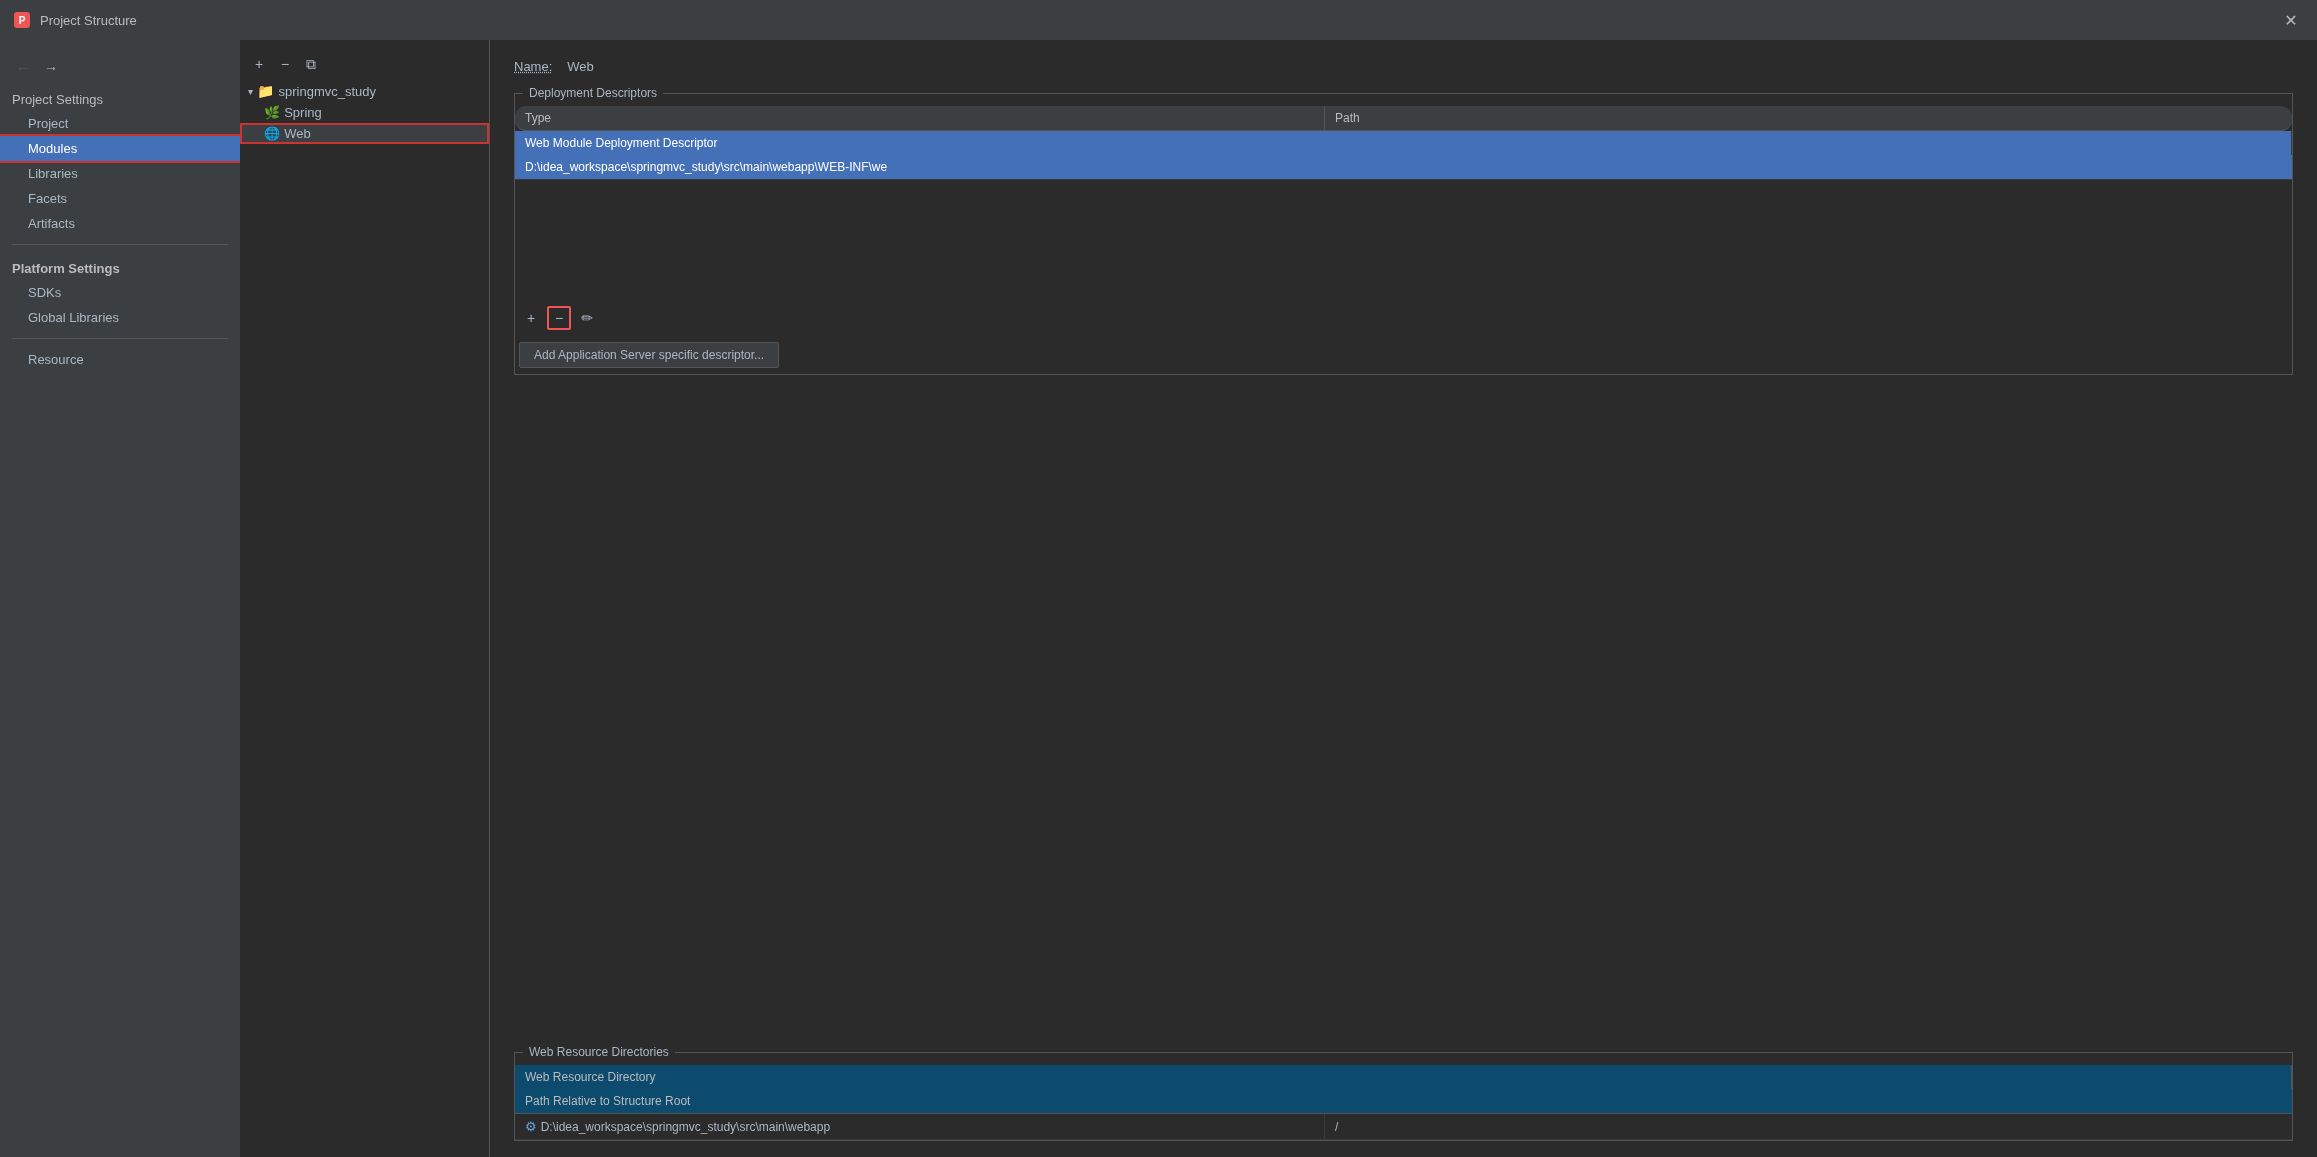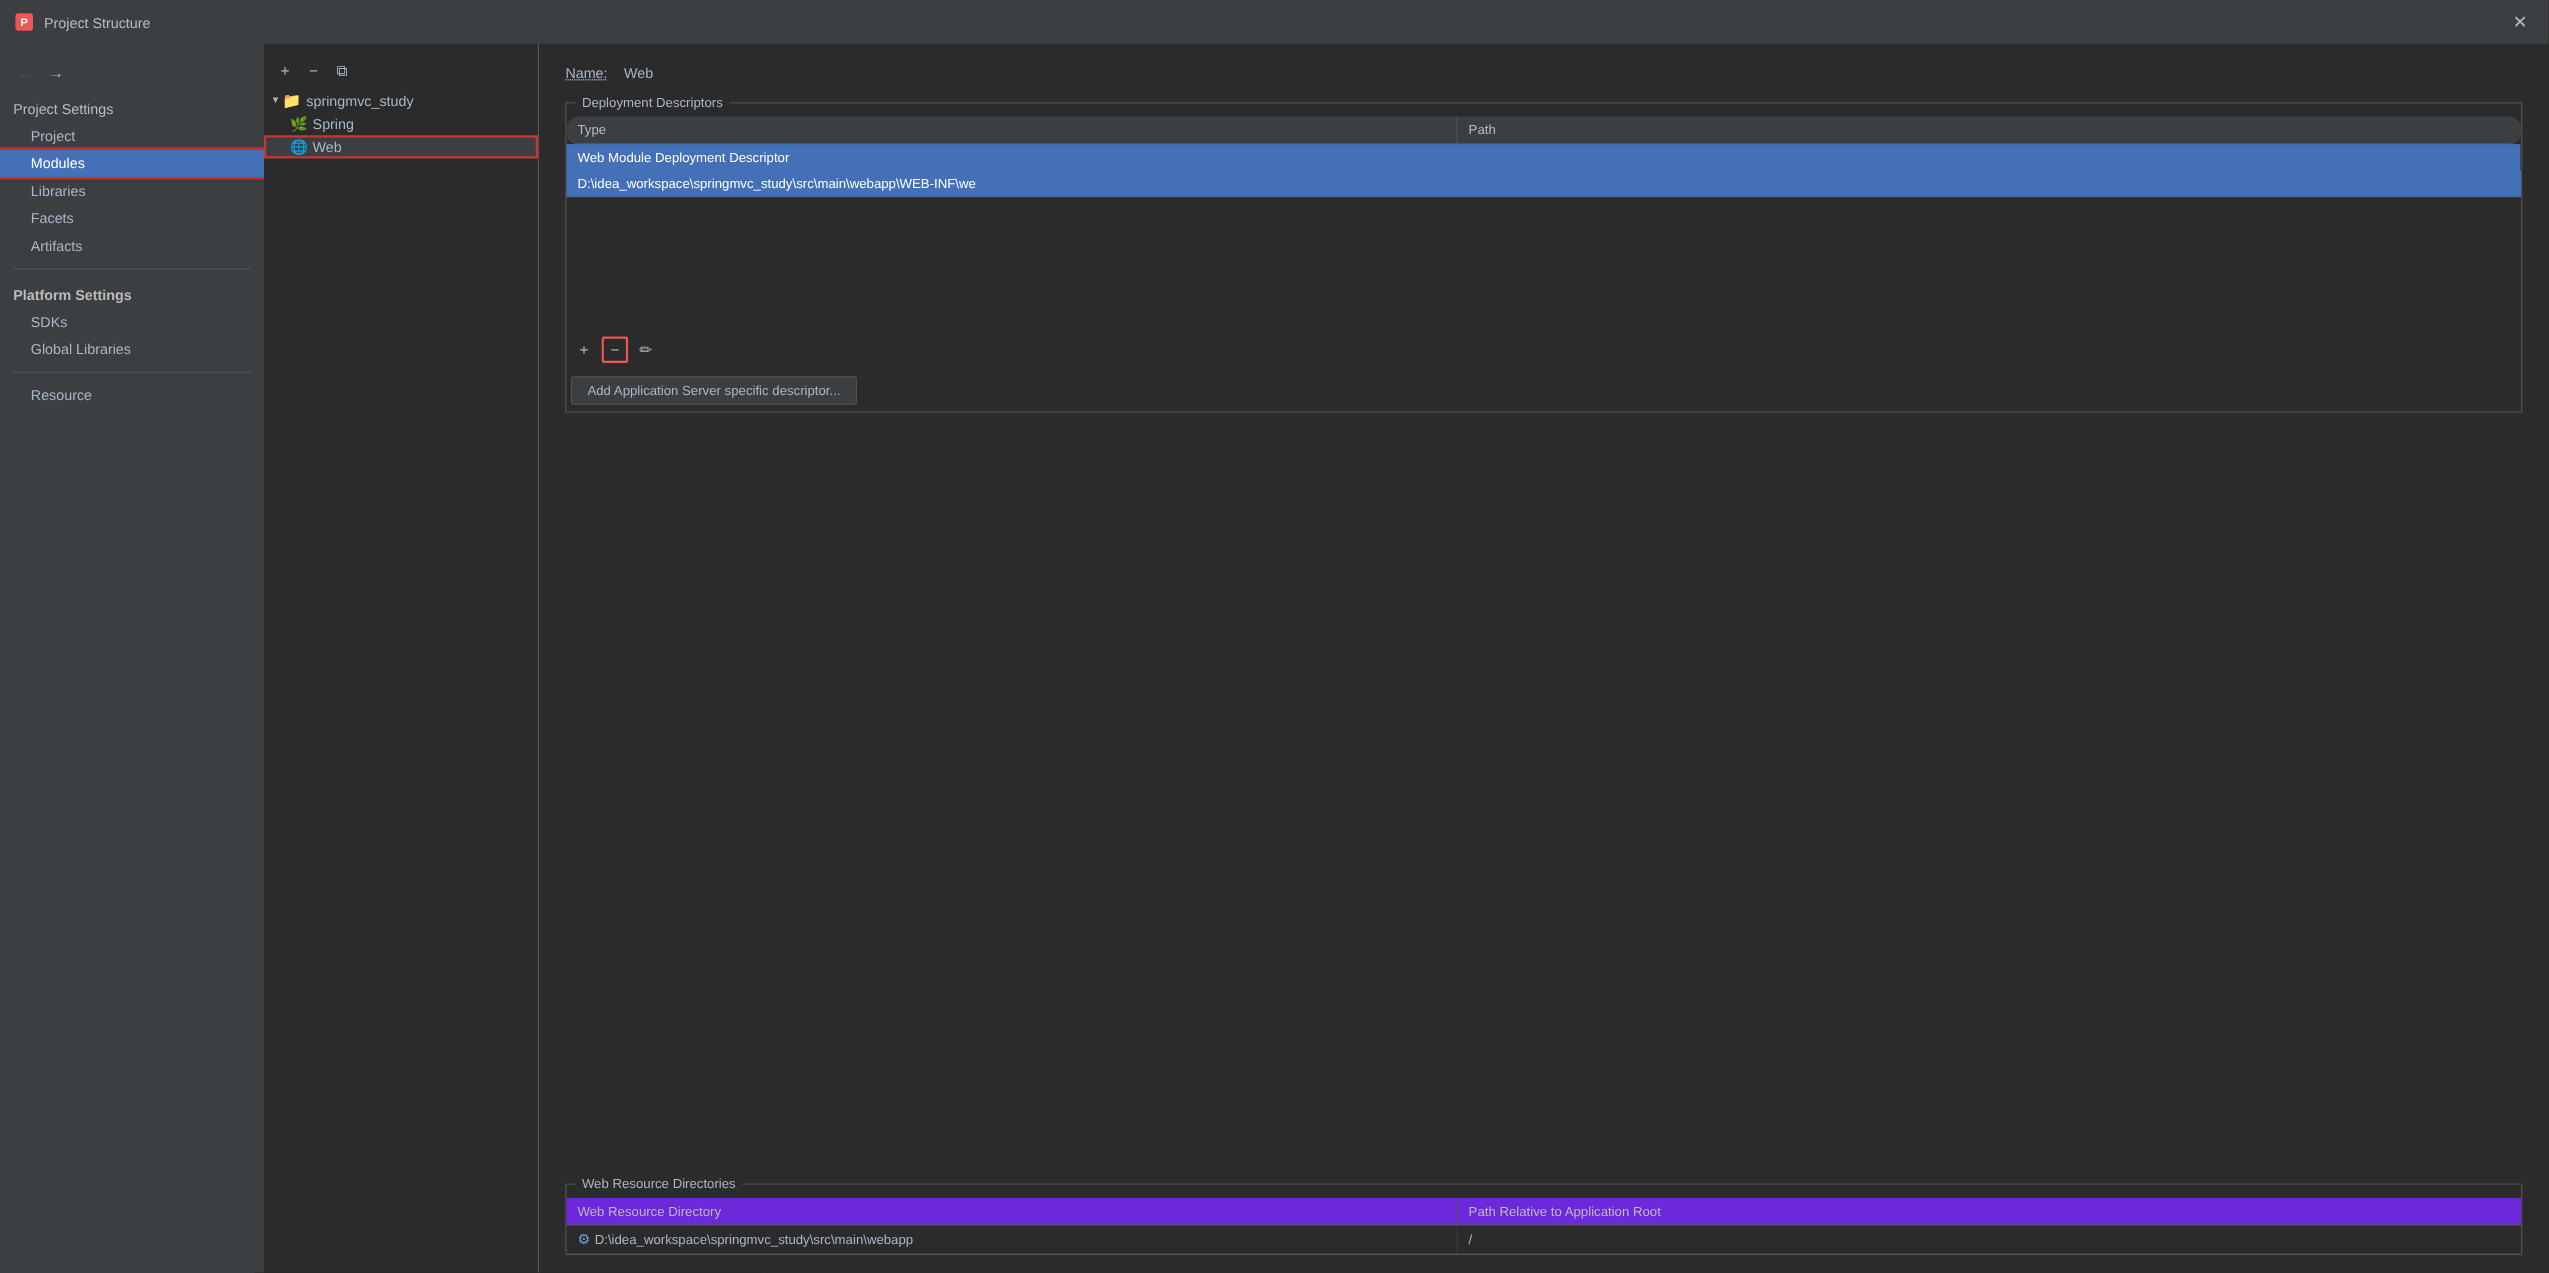--- a/index.html
+++ b/index.html
@@ -252,21 +252,22 @@
       border-radius: 2px;
       margin: 6px 0 6px 4px;
     }
     .spacer { flex: 1; }
     .web-resource-section {
       margin-top: 8px;
     }
     .wr-table-header {
       display: flex;
       border-bottom: 1px solid #555;
-      background: #6d28d9;
+      background: #0c4a6e;
+      flex-direction: column;
     }
     .wr-table-header-cell {
       padding: 5px 10px;
       color: #bbbbbb;
       font-size: 12px;
       border-right: 1px solid #555;
     }
     .wr-table-header-cell:first-child { flex: 1; }
     .wr-table-header-cell:last-child { flex: 1.2; border-right: none; }
     .wr-table-row {
@@ -429,21 +430,21 @@
       </div>
 
       <div class="spacer"></div>
 
       <div class="grouped-section web-resource-section">
         <span class="grouped-section-label">Web Resource Directories</span>
 
         <div>
           <div class="wr-table-header">
             <div class="wr-table-header-cell">Web Resource Directory</div>
-            <div class="wr-table-header-cell">Path Relative to Application Root</div>
+            <div class="wr-table-header-cell">Path Relative to Structure Root</div>
           </div>
 
           <div class="wr-table-row">
             <div class="wr-table-cell">
               <span class="webapp-icon">⚙</span>
               <span>D:\idea_workspace\springmvc_study\src\main\webapp</span>
             </div>
             <div class="wr-table-cell">/</div>
           </div>
         </div>

